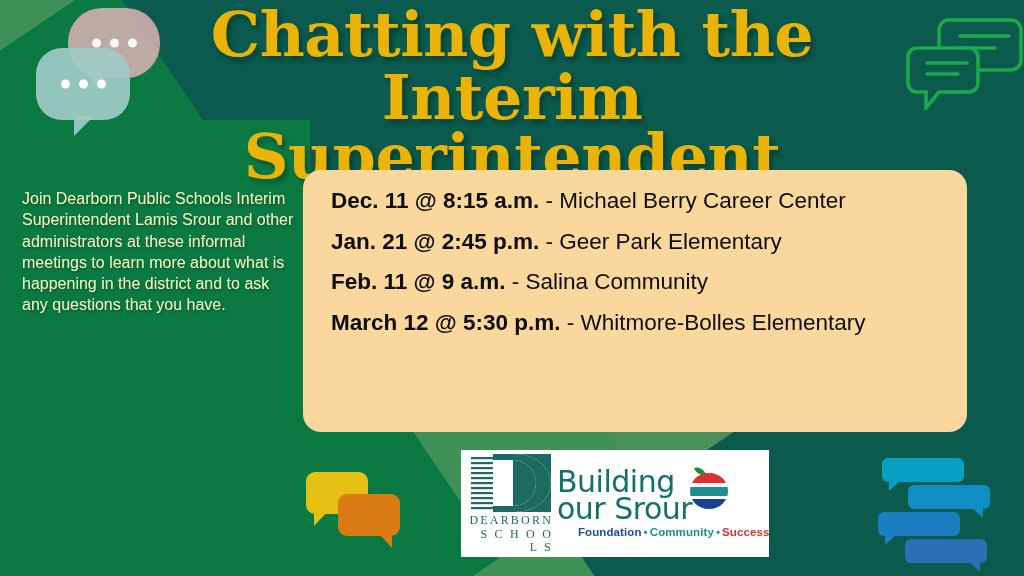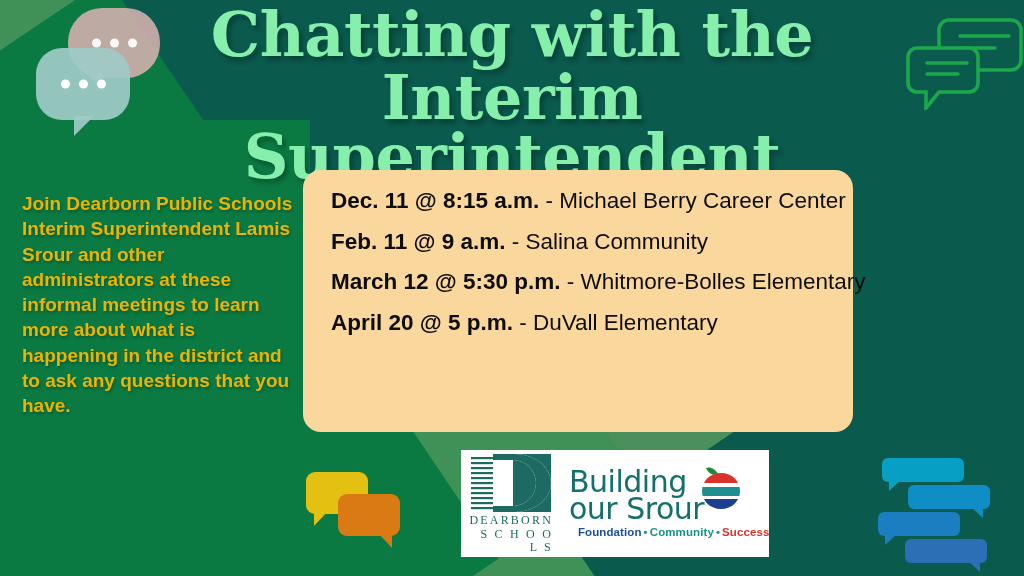--- a/index.html
+++ b/index.html
@@ -65,42 +65,42 @@
     background:#0b7a42;
   }
 
   
   .title{
     position:absolute;left:0;right:0;top:6px;
     text-align:center;
     font-family:"DejaVu Serif", serif;
     font-weight:700;
     font-size:62px;line-height:0.95;
-    color:#86efac;
+    color:#eab308;
     letter-spacing:-0.5px;
     text-shadow:3px 4px 5px rgba(0,0,0,0.30);
     z-index:6;
     padding:0 120px;
   }
   .title .l2{display:block;margin-top:4px;}
 
   
   .blurb{
     position:absolute;left:22px;top:172px;width:272px;
-    color:#eab308;
-    font-size:19px;line-height:1.33;
-    font-weight:700;
+    color:#fef9c3;
+    font-size:16px;line-height:1.33;
+    font-weight:400;
     text-shadow:1px 2px 3px rgba(0,0,0,0.28);
     z-index:6;
   }
 
   
   .card{
     position:absolute;left:303px;top:170px;
-    width:550px;height:262px;
+    width:664px;height:262px;
     background:#fad79c;
     border-radius:18px;
     z-index:6;
     padding:20px 0 0 0;
     box-sizing:border-box;
   }
   .sched{list-style:none;margin:0;padding:0;}
   .sched li{
     font-size:22.5px;
     line-height:1.0;
@@ -176,21 +176,21 @@
   .logo{
     position:absolute;left:461px;top:450px;width:308px;height:107px;
     background:#ffffff;z-index:7;display:flex;align-items:center;
   }
   .logo-inner{display:flex;align-items:stretch;padding:6px 8px;width:100%;box-sizing:border-box;}
   .dps{width:96px;display:flex;flex-direction:column;align-items:center;justify-content:center;}
   .dps-mark{width:84px;height:62px;}
   .dps-word{font-family:"Liberation Serif", serif;color:#1d6a62;
             font-size:12px;letter-spacing:2.2px;line-height:1.15;text-align:right;font-weight:400;}
   .bof{flex:1;display:flex;flex-direction:column;justify-content:center;padding-left:4px;}
-  .bof-top{display:flex;align-items:flex-start;margin-left:12px;}
+  .bof-top{display:flex;align-items:flex-start;}
   .bof-words{font-family:"DejaVu Sans", sans-serif;color:#13706b;
              font-size:30px;line-height:0.88;font-weight:400;letter-spacing:-0.5px;}
   .bof-words .w2{display:block;}
   .apple{width:42px;height:46px;margin-left:-4px;margin-top:-4px;}
   .tagline{margin-top:4px;font-size:11.5px;font-weight:700;letter-spacing:0.1px;white-space:nowrap;padding-left:21px;}
   .tg-f{color:#1c4f96;}
   .tg-c{color:#19918a;}
   .tg-s{color:#d9342b;}
   .tg-dot{color:#1c8fa0;padding:0 2px;}
 </style>
@@ -240,27 +240,27 @@
   </div>
 
   <p class="blurb">Join Dearborn Public Schools Interim Superintendent Lamis Srour and other administrators at these informal meetings to learn more about what is happening in the district and to ask any questions that you have.</p>
 
   <div class="card">
     <ul class="sched">
       <li>
         <span class="when">Dec. 11 @ 8:15 a.m.</span><span class="dash"> - </span><span class="where">Michael Berry Career Center</span>
       </li>
       <li>
+        <span class="when">Jan. 21 @ 2:45 p.m.</span><span class="dash"> - </span><span class="where">Geer Park Elementary</span>
+      </li>
+      <li>
         <span class="when">Feb. 11 @ 9 a.m.</span><span class="dash"> - </span><span class="where">Salina Community</span>
       </li>
       <li>
         <span class="when">March 12 @ 5:30 p.m.</span><span class="dash"> - </span><span class="where">Whitmore-Bolles Elementary</span>
-      </li>
-      <li>
-        <span class="when">April 20 @ 5 p.m.</span><span class="dash"> - </span><span class="where">DuVall Elementary</span>
       </li>
     </ul>
   </div>
 
   <div class="bub-yellow"></div>
   <div class="bub-orange"></div>
 
   <div class="bar bar-1"></div>
   <div class="bar bar-2"></div>
   <div class="bar bar-3"></div>

